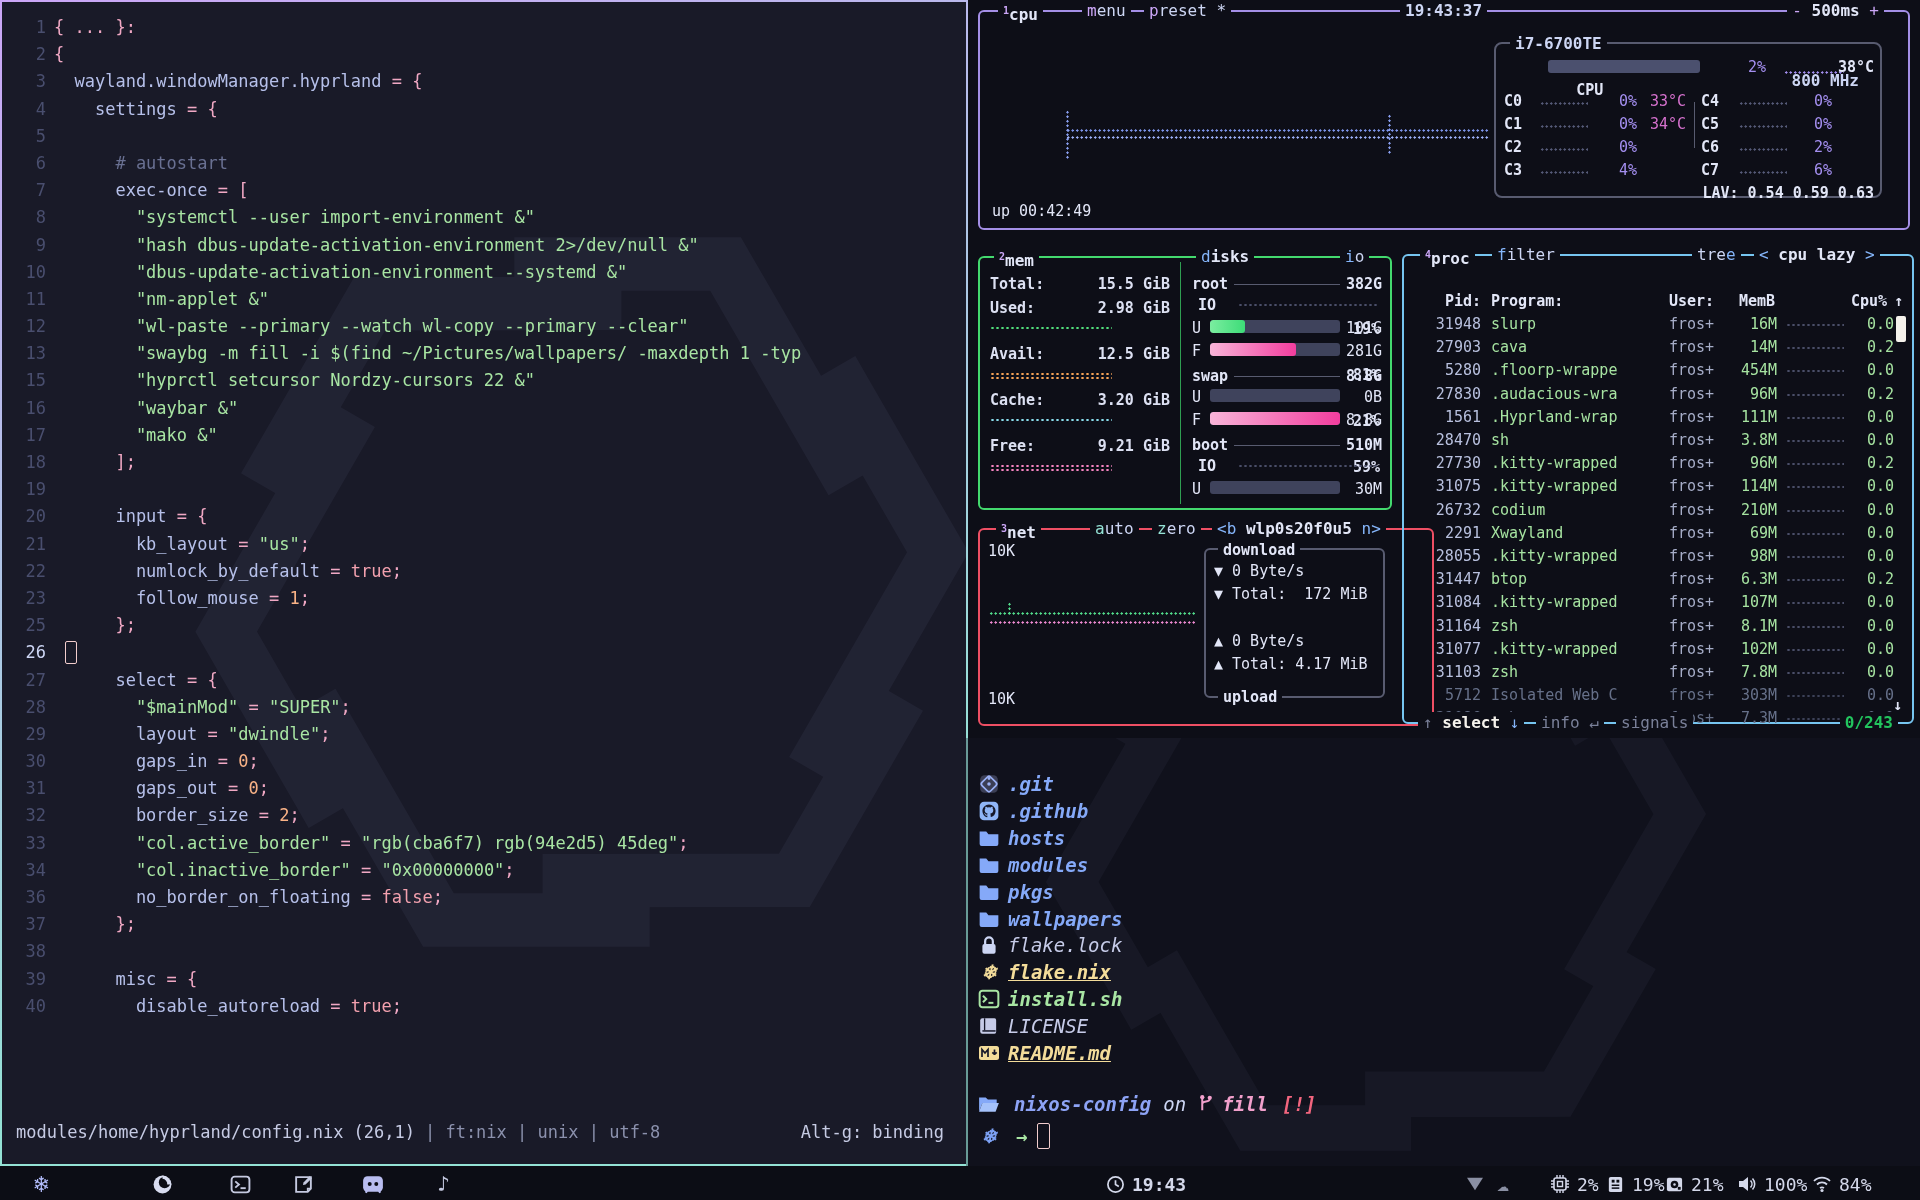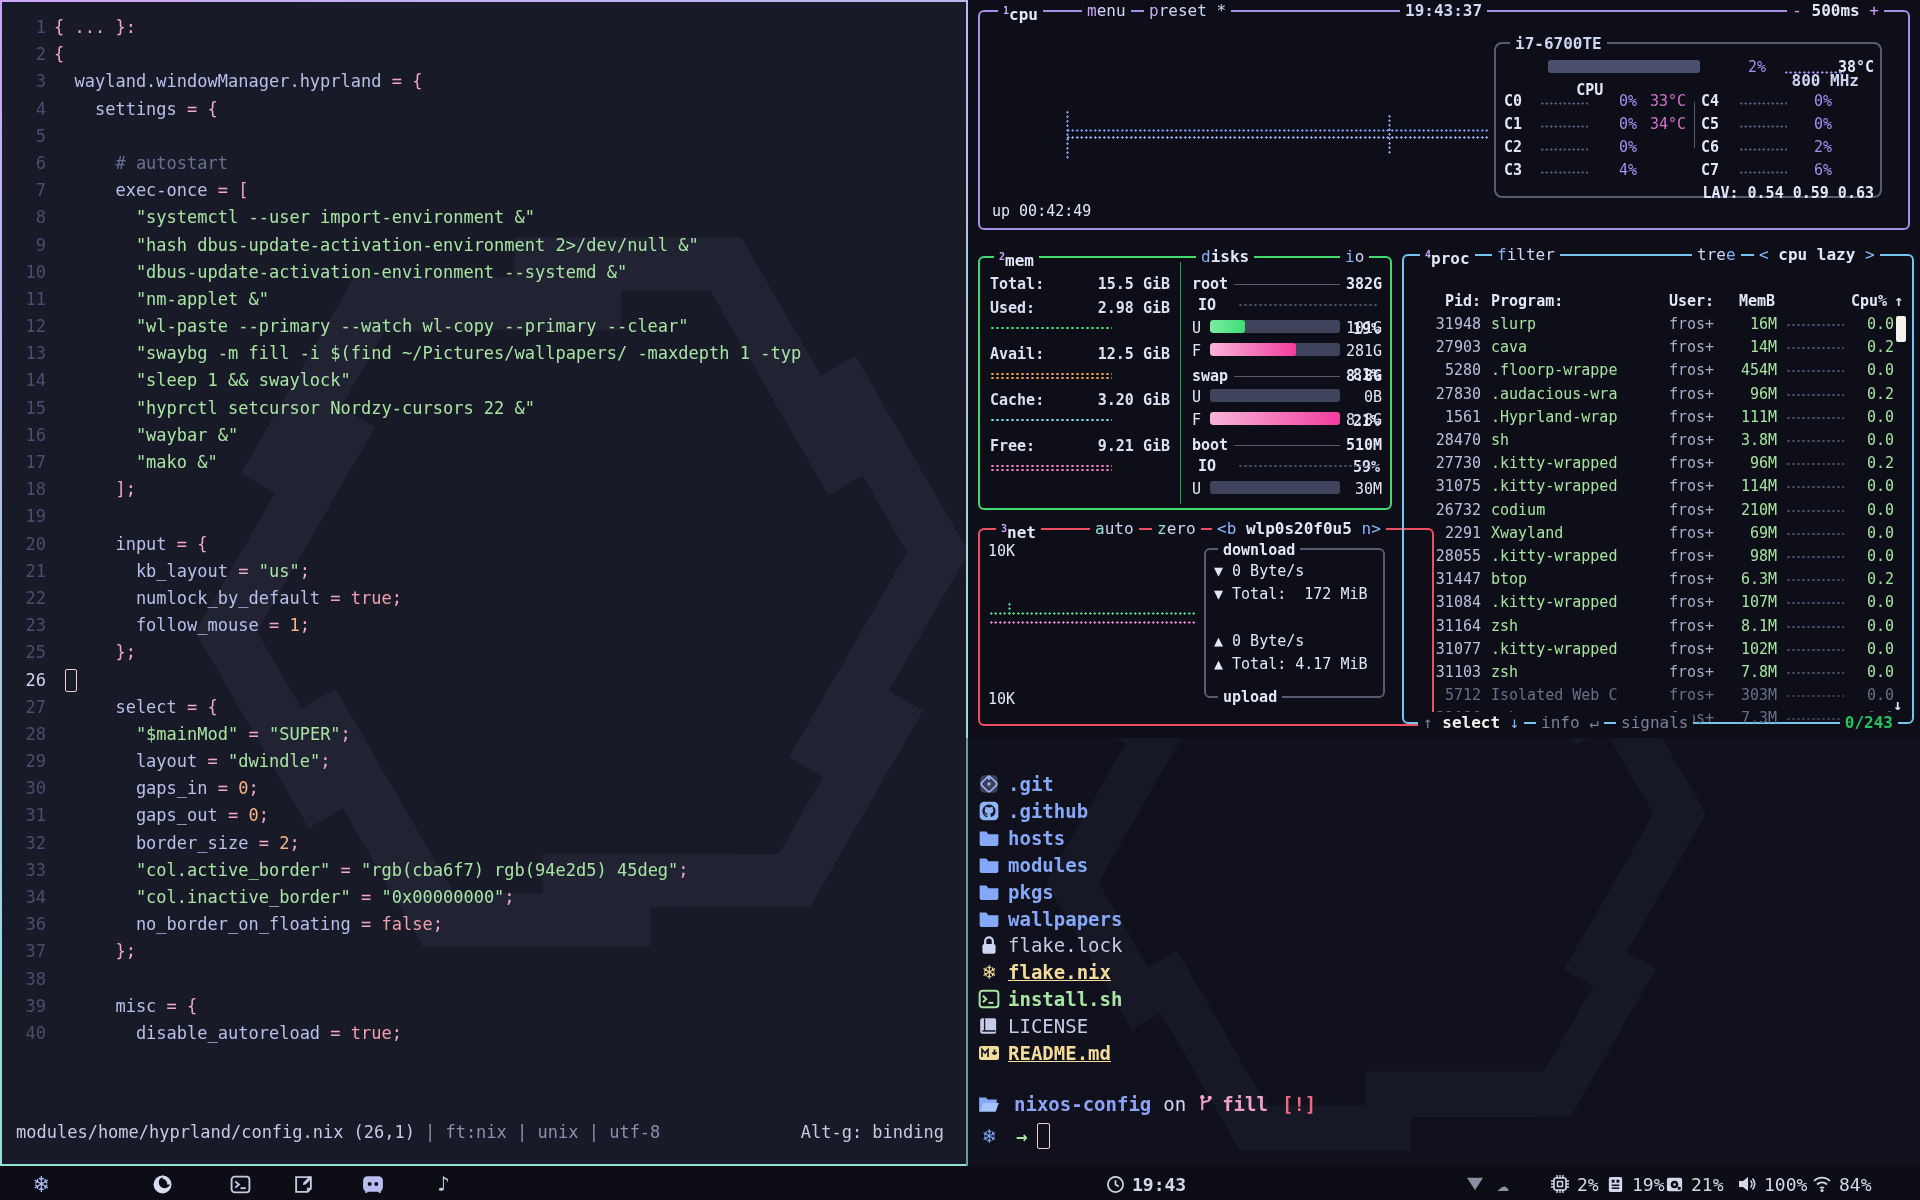--- a/index.html
+++ b/index.html
@@ -62,21 +62,21 @@
   
   .corerow{position:absolute;height:23px;line-height:23px;font-size:15px;white-space:pre;}
   .corerow .cname{font-weight:bold;color:#e2e6f7;}
   .corerow .cpct{color:#a48ff0;}
   .corerow .ctemp{color:#d671ce;}
   
   .memrow{position:absolute;left:10px;right:10px;display:flex;justify-content:space-between;
     font-weight:bold;color:#dce0f2;font-size:15px;line-height:20px;}
   .mempct{position:absolute;right:10px;font-weight:bold;color:#dce0f2;font-size:15px;}
   
-  .file-row{position:absolute;display:flex;align-items:center;font-size:19px;font-weight:bold;}
+  .file-row{position:absolute;display:flex;align-items:center;font-size:19px;font-weight:bold;font-style:italic;}
   .file-icon{width:22px;height:22px;margin-right:8px;flex:none;display:flex;align-items:center;justify-content:center;}
   .fc-blue{color:#85a9f8;} .fc-white{color:#c6cbe8;font-weight:normal;}
   .fc-yellow{color:#f3dc9a;text-decoration:underline;} .fc-green{color:#a8e5a3;}
   
   .tb-item{position:absolute;top:0;height:34px;display:flex;align-items:center;gap:7px;
     color:#d4d8ea;font-size:18px;}
   .tb-icon{display:flex;align-items:center;justify-content:center;}
   
   .white{color:#e2e6f7;}
 </style>
@@ -113,21 +113,20 @@
       <div class="eline"><span class="gutter">4</span><span class="ecode"><span class="s-i">    settings</span><span class="s-p"> = {</span></span></div>
       <div class="eline"><span class="gutter">5</span><span class="ecode"></span></div>
       <div class="eline"><span class="gutter">6</span><span class="ecode"><span class="s-c">      # autostart</span></span></div>
       <div class="eline"><span class="gutter">7</span><span class="ecode"><span class="s-i">      exec-once</span><span class="s-p"> = [</span></span></div>
       <div class="eline"><span class="gutter">8</span><span class="ecode"><span class="s-s">        "systemctl --user import-environment &amp;"</span></span></div>
       <div class="eline"><span class="gutter">9</span><span class="ecode"><span class="s-s">        "hash dbus-update-activation-environment 2&gt;/dev/null &amp;"</span></span></div>
       <div class="eline"><span class="gutter">10</span><span class="ecode"><span class="s-s">        "dbus-update-activation-environment --systemd &amp;"</span></span></div>
       <div class="eline"><span class="gutter">11</span><span class="ecode"><span class="s-s">        "nm-applet &amp;"</span></span></div>
       <div class="eline"><span class="gutter">12</span><span class="ecode"><span class="s-s">        "wl-paste --primary --watch wl-copy --primary --clear"</span></span></div>
       <div class="eline"><span class="gutter">13</span><span class="ecode"><span class="s-s">        "swaybg -m fill -i $(find ~/Pictures/wallpapers/ -maxdepth 1 -typ</span></span></div>
-      <div class="eline"><span class="gutter">14</span><span class="ecode"><span class="s-s">        "sleep 1 &amp;&amp; swaylock"</span></span></div>
       <div class="eline"><span class="gutter">15</span><span class="ecode"><span class="s-s">        "hyprctl setcursor Nordzy-cursors 22 &amp;"</span></span></div>
       <div class="eline"><span class="gutter">16</span><span class="ecode"><span class="s-s">        "waybar &amp;"</span></span></div>
       <div class="eline"><span class="gutter">17</span><span class="ecode"><span class="s-s">        "mako &amp;"</span></span></div>
       <div class="eline"><span class="gutter">18</span><span class="ecode"><span class="s-p">      ];</span></span></div>
       <div class="eline"><span class="gutter">19</span><span class="ecode"></span></div>
       <div class="eline"><span class="gutter">20</span><span class="ecode"><span class="s-i">      input</span><span class="s-p"> = {</span></span></div>
       <div class="eline"><span class="gutter">21</span><span class="ecode"><span class="s-i">        kb_layout</span><span class="s-p"> = </span><span class="s-s">"us"</span><span class="s-p">;</span></span></div>
       <div class="eline"><span class="gutter">22</span><span class="ecode"><span class="s-i">        numlock_by_default</span><span class="s-p"> = </span><span class="s-b">true</span><span class="s-p">;</span></span></div>
       <div class="eline"><span class="gutter">23</span><span class="ecode"><span class="s-i">        follow_mouse</span><span class="s-p"> = </span><span class="s-n">1</span><span class="s-p">;</span></span></div>
       <div class="eline"><span class="gutter">25</span><span class="ecode"><span class="s-p">      };</span></span></div>

